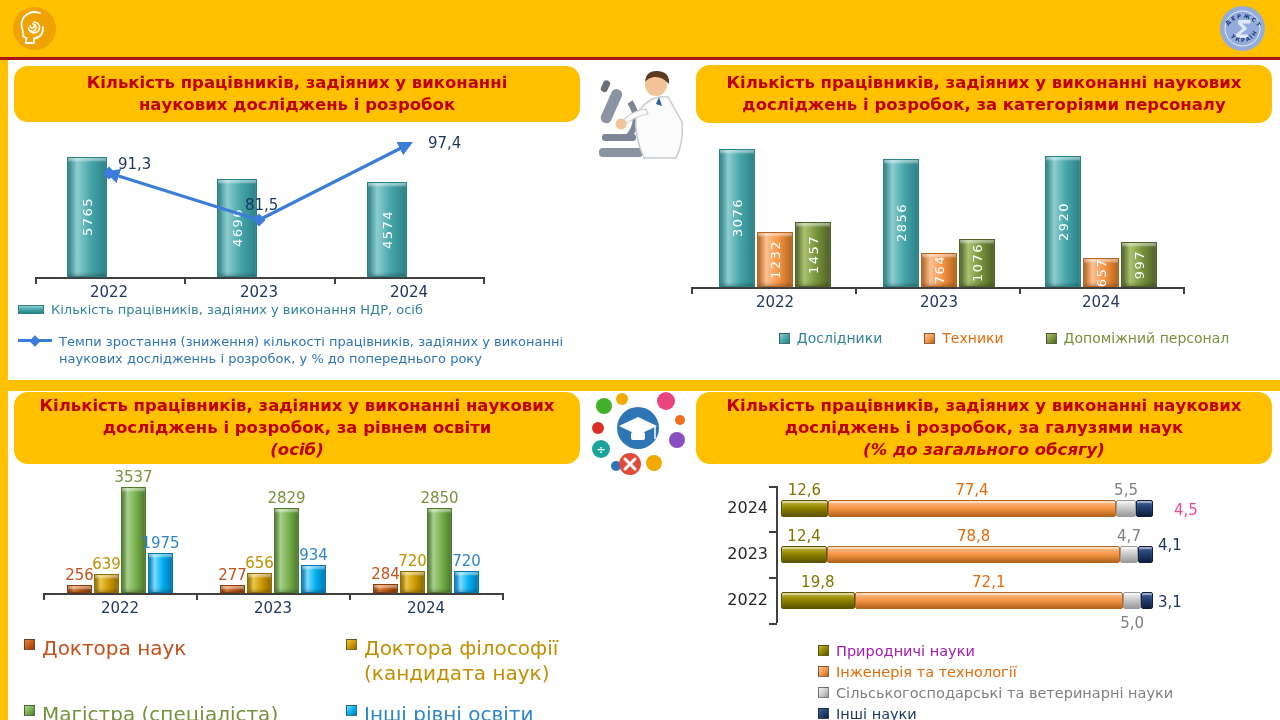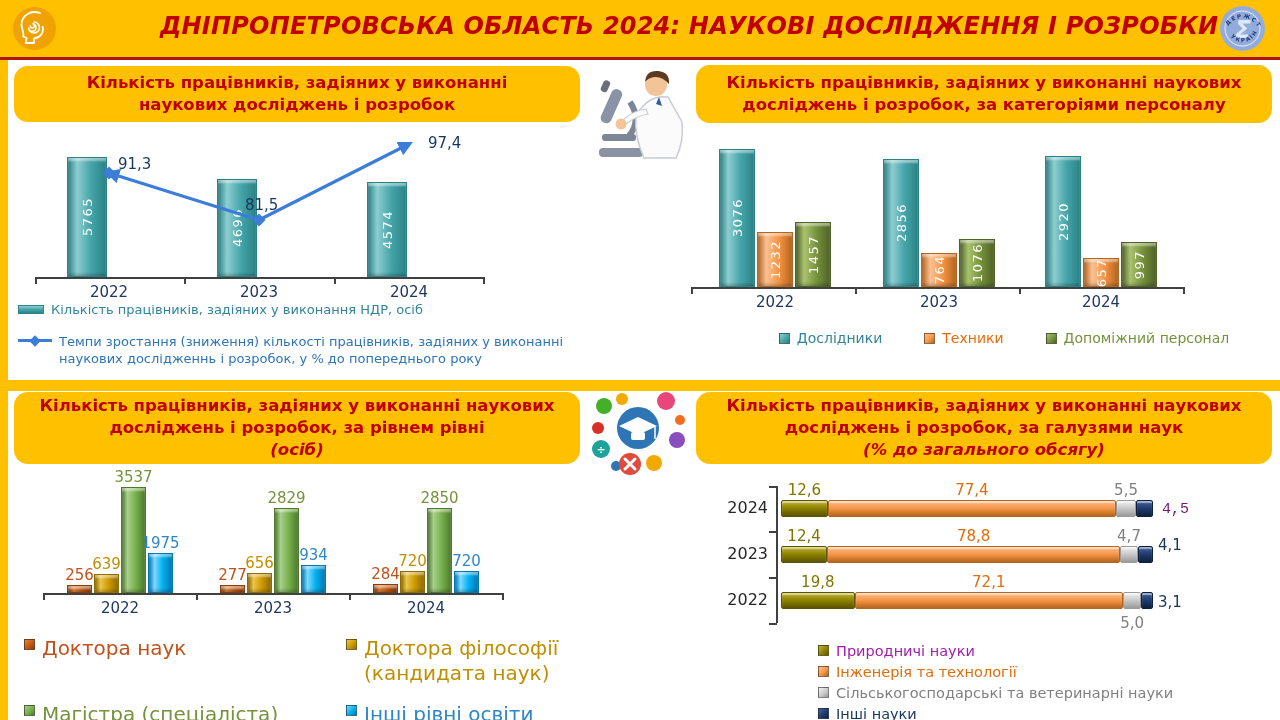--- a/index.html
+++ b/index.html
@@ -52,21 +52,20 @@
 <div class="page">
   <div class="strip-left"></div>
   <div class="divider"></div>
 
   <header class="hdr">
     <svg class="hdr-icon" width="45" height="45" viewBox="0 0 45 45">
       <circle cx="22.5" cy="22.5" r="21.5" fill="#F0A202"></circle>
       <path d="M28 7 C18 3.5 10 10 9.5 18 C9.2 23 12.4 26 11.2 30.5 L14.6 32 L13.6 37 L22 37 L22 32.5 C28.5 31.5 31.5 27 30.8 21" fill="none" stroke="#fff" stroke-width="1.8" stroke-linecap="round" stroke-linejoin="round"></path>
       <path d="M22 16 a5.5 5.5 0 1 1 -5.5 5.5 a3.8 3.8 0 1 0 3.8 -3.8 a2.1 2.1 0 1 1 -2.1 2.1" fill="none" stroke="#fff" stroke-width="1.5" stroke-linecap="round"></path>
     </svg>
-    <div class="hdr-title">ДНІПРОПЕТРОВСЬКА ОБЛАСТЬ 2024: НАУКОВІ ДОСЛІДЖЕННЯ І РОЗРОБКИ</div>
     <svg class="hdr-logo" width="47" height="47" viewBox="0 0 47 47">
       <defs>
         <path id="arcT" d="M7 26 A17 17 0 0 1 40 26"></path>
         <path id="arcB" d="M9 27 A15.5 15.5 0 0 0 38 27"></path>
       </defs>
       <circle cx="23.5" cy="23.5" r="22.5" fill="#93ACDC"></circle>
       <circle cx="23.5" cy="23.5" r="17.5" fill="none" stroke="#E6EDF9" stroke-width="1"></circle>
       <text x="24" y="33" font-size="24" font-weight="bold" font-style="italic" fill="#DCE7F8" text-anchor="middle">Σ</text>
       <text font-size="5.6" font-weight="bold" fill="#1F3B7A" letter-spacing="1.5"><textPath href="#arcT" startOffset="12%">ДЕРЖСТАТ</textPath></text>
       <text font-size="5.6" font-weight="bold" fill="#1F3B7A" letter-spacing="1.5"><textPath href="#arcB" startOffset="14%">УКРАЇНИ</textPath></text>
@@ -196,21 +195,21 @@
       <div class="legrow">
         <span class="sq" style="--l: #A9C26F; --m: #77933C; --d: #4F6228;"></span>
         <span class="ltext" style="color: rgb(118, 146, 60);">Допоміжний персонал</span>
       </div>
     </div>
   </section>
 
   <section class="q" id="q3">
     <div class="tbox" style="left:6px;top:0;width:566px;height:72px;">
       <div>Кількість працівників, задіяних у виконанні наукових</div>
-      <div>досліджень і розробок, за рівнем рівні</div>
+      <div>досліджень і розробок, за рівнем освіти</div>
       <div class="sub">(осіб)</div>
     </div>
     <svg class="clip" style="left:578px;top:-2px;" width="100" height="88" viewBox="0 0 100 88">
       <circle cx="18" cy="16" r="8" fill="#43B02A"></circle>
       <circle cx="36" cy="9" r="6" fill="#F2A900"></circle>
       <circle cx="80" cy="11" r="9" fill="#E8467C"></circle>
       <circle cx="94" cy="30" r="5" fill="#F26D21"></circle>
       <circle cx="91" cy="50" r="8" fill="#8A4FBE"></circle>
       <circle cx="12" cy="38" r="6" fill="#D93025"></circle>
       <circle cx="15" cy="59" r="9" fill="#1BA39C"></circle>
@@ -297,21 +296,21 @@
         <div class="tick" style="left: 81px; top: 103px; width: 8px; height: 1.5px;"></div>
         <div class="tick" style="left: 81px; top: 149px; width: 8px; height: 1.5px;"></div>
         <div class="ylab" style="left: 28px; top: 24px; width: 52px;">2024</div>
         <div class="hseg" style="left: 93px; top: 26px; width: 46.872px; height: 17px; --l: #C2B53A; --m: #8E8200; --d: #5C5400;"></div>
         <div class="toplab" style="left: 116.436px; top: 7px; color: rgb(127, 118, 0);">12,6</div>
         <div class="hseg" style="left: 139.872px; top: 26px; width: 287.928px; height: 17px; --l: #FBC092; --m: #F79646; --d: #B5651D;"></div>
         <div class="toplab" style="left: 283.836px; top: 7px; color: rgb(227, 108, 10);">77,4</div>
         <div class="hseg" style="left: 427.8px; top: 26px; width: 20.46px; height: 17px; --l: #F2F2F2; --m: #C9C9C9; --d: #9A9A9A;"></div>
         <div class="toplab" style="left: 438.03px; top: 7px; color: rgb(128, 128, 128);">5,5</div>
         <div class="hseg" style="left: 448.26px; top: 26px; width: 16.74px; height: 17px; --l: #44639B; --m: #1F3C6E; --d: #0F1F3D;"></div>
-        <div class="endlab" style="left: 474px; top: 27px; color: #701a75; font-family: Liberation Mono, monospace;">4,5</div>
+        <div class="endlab" style="left: 486px; top: 27px; color: #ec4899;">4,5</div>
         <div class="ylab" style="left: 28px; top: 70px; width: 52px;">2023</div>
         <div class="hseg" style="left: 93px; top: 72px; width: 46.128px; height: 17px; --l: #C2B53A; --m: #8E8200; --d: #5C5400;"></div>
         <div class="toplab" style="left: 116.064px; top: 53px; color: rgb(127, 118, 0);">12,4</div>
         <div class="hseg" style="left: 139.128px; top: 72px; width: 293.136px; height: 17px; --l: #FBC092; --m: #F79646; --d: #B5651D;"></div>
         <div class="toplab" style="left: 285.696px; top: 53px; color: rgb(227, 108, 10);">78,8</div>
         <div class="hseg" style="left: 432.264px; top: 72px; width: 17.484px; height: 17px; --l: #F2F2F2; --m: #C9C9C9; --d: #9A9A9A;"></div>
         <div class="toplab" style="left: 441.006px; top: 53px; color: rgb(128, 128, 128);">4,7</div>
         <div class="hseg" style="left: 449.748px; top: 72px; width: 15.252px; height: 17px; --l: #44639B; --m: #1F3C6E; --d: #0F1F3D;"></div>
         <div class="endlab" style="left: 470px; top: 62px; color: rgb(23, 55, 93);">4,1</div>
         <div class="ylab" style="left: 28px; top: 116px; width: 52px;">2022</div>

